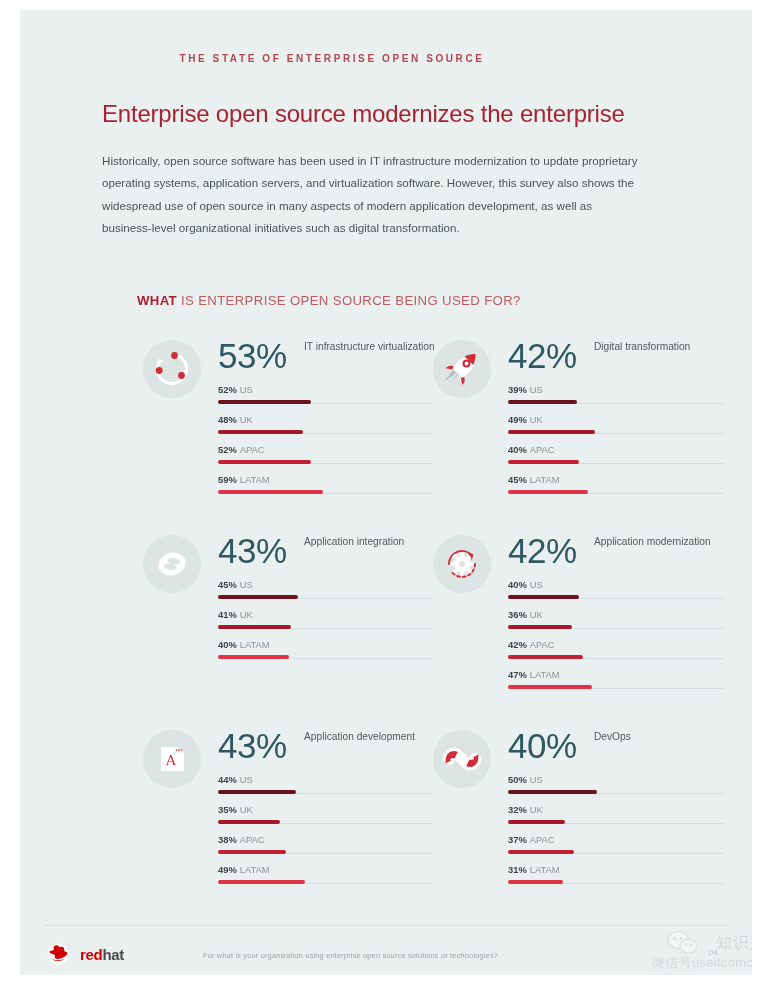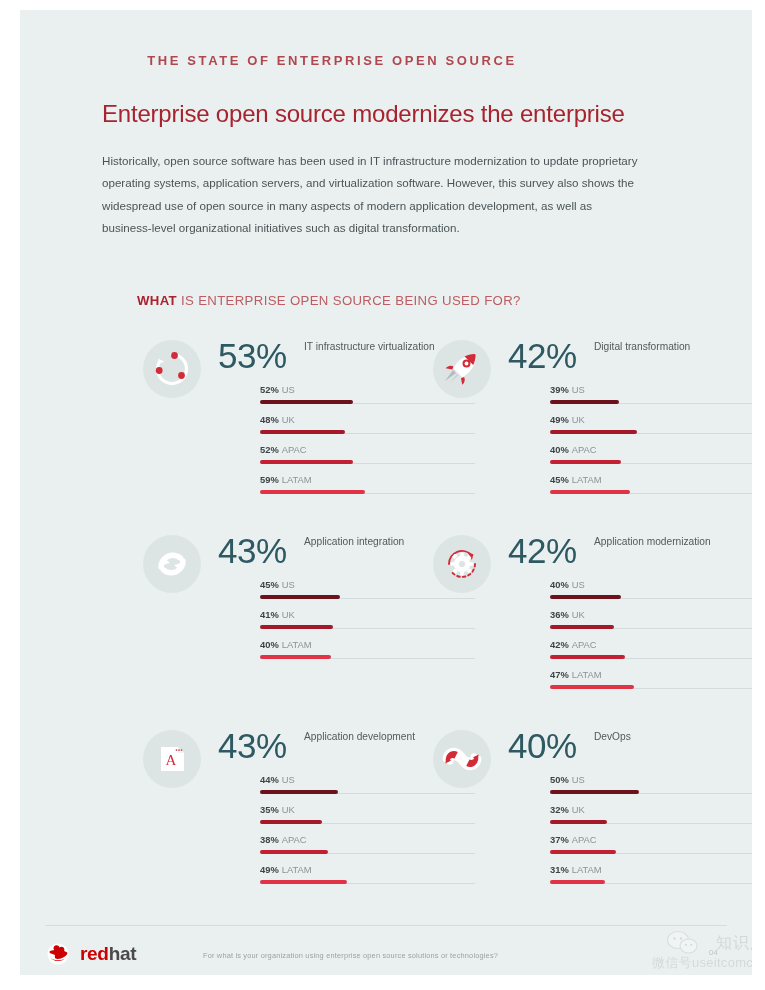--- a/index.html
+++ b/index.html
@@ -28,21 +28,21 @@
     overflow: hidden;
   }
 
   
   .eyebrow {
     position: absolute;
     left: 0;
     top: 43px;
     width: 624px;
     text-align: center;
-    font-size: 13px;
+    font-size: 10px;
     letter-spacing: 2.6px;
     font-weight: 700;
     color: #b0474f;
   }
 
   
   .headline {
     position: absolute;
     left: 82px;
     top: 76px;
@@ -144,21 +144,20 @@
     line-height: 13.2px;
     color: #52595c;
   }
 
   
   .bars {
     position: absolute;
     left: 75px;
     top: 56px;
     width: 222px;
-    margin-left: 42px;
   }
   .bar-item { position: relative; height: 30px; }
   .bar-caption {
     position: absolute;
     left: 0;
     top: 0;
     font-size: 9.4px;
     color: #8b9295;
     white-space: nowrap;
   }
@@ -201,21 +200,21 @@
   }
   .rh-logo {
     position: absolute;
     left: 0;
     top: 3px;
     display: flex;
     align-items: center;
     gap: 5px;
   }
   .rh-word {
-    font-size: 19px;
+    font-size: 15px;
     font-weight: 700;
     color: #cc0000;
     letter-spacing: -0.3px;
   }
   .rh-word .lt { color: #4a4a4a; font-weight: 700; }
   .footer-caption {
     position: absolute;
     left: 133px;
     top: 11px;
     font-size: 7.4px;

